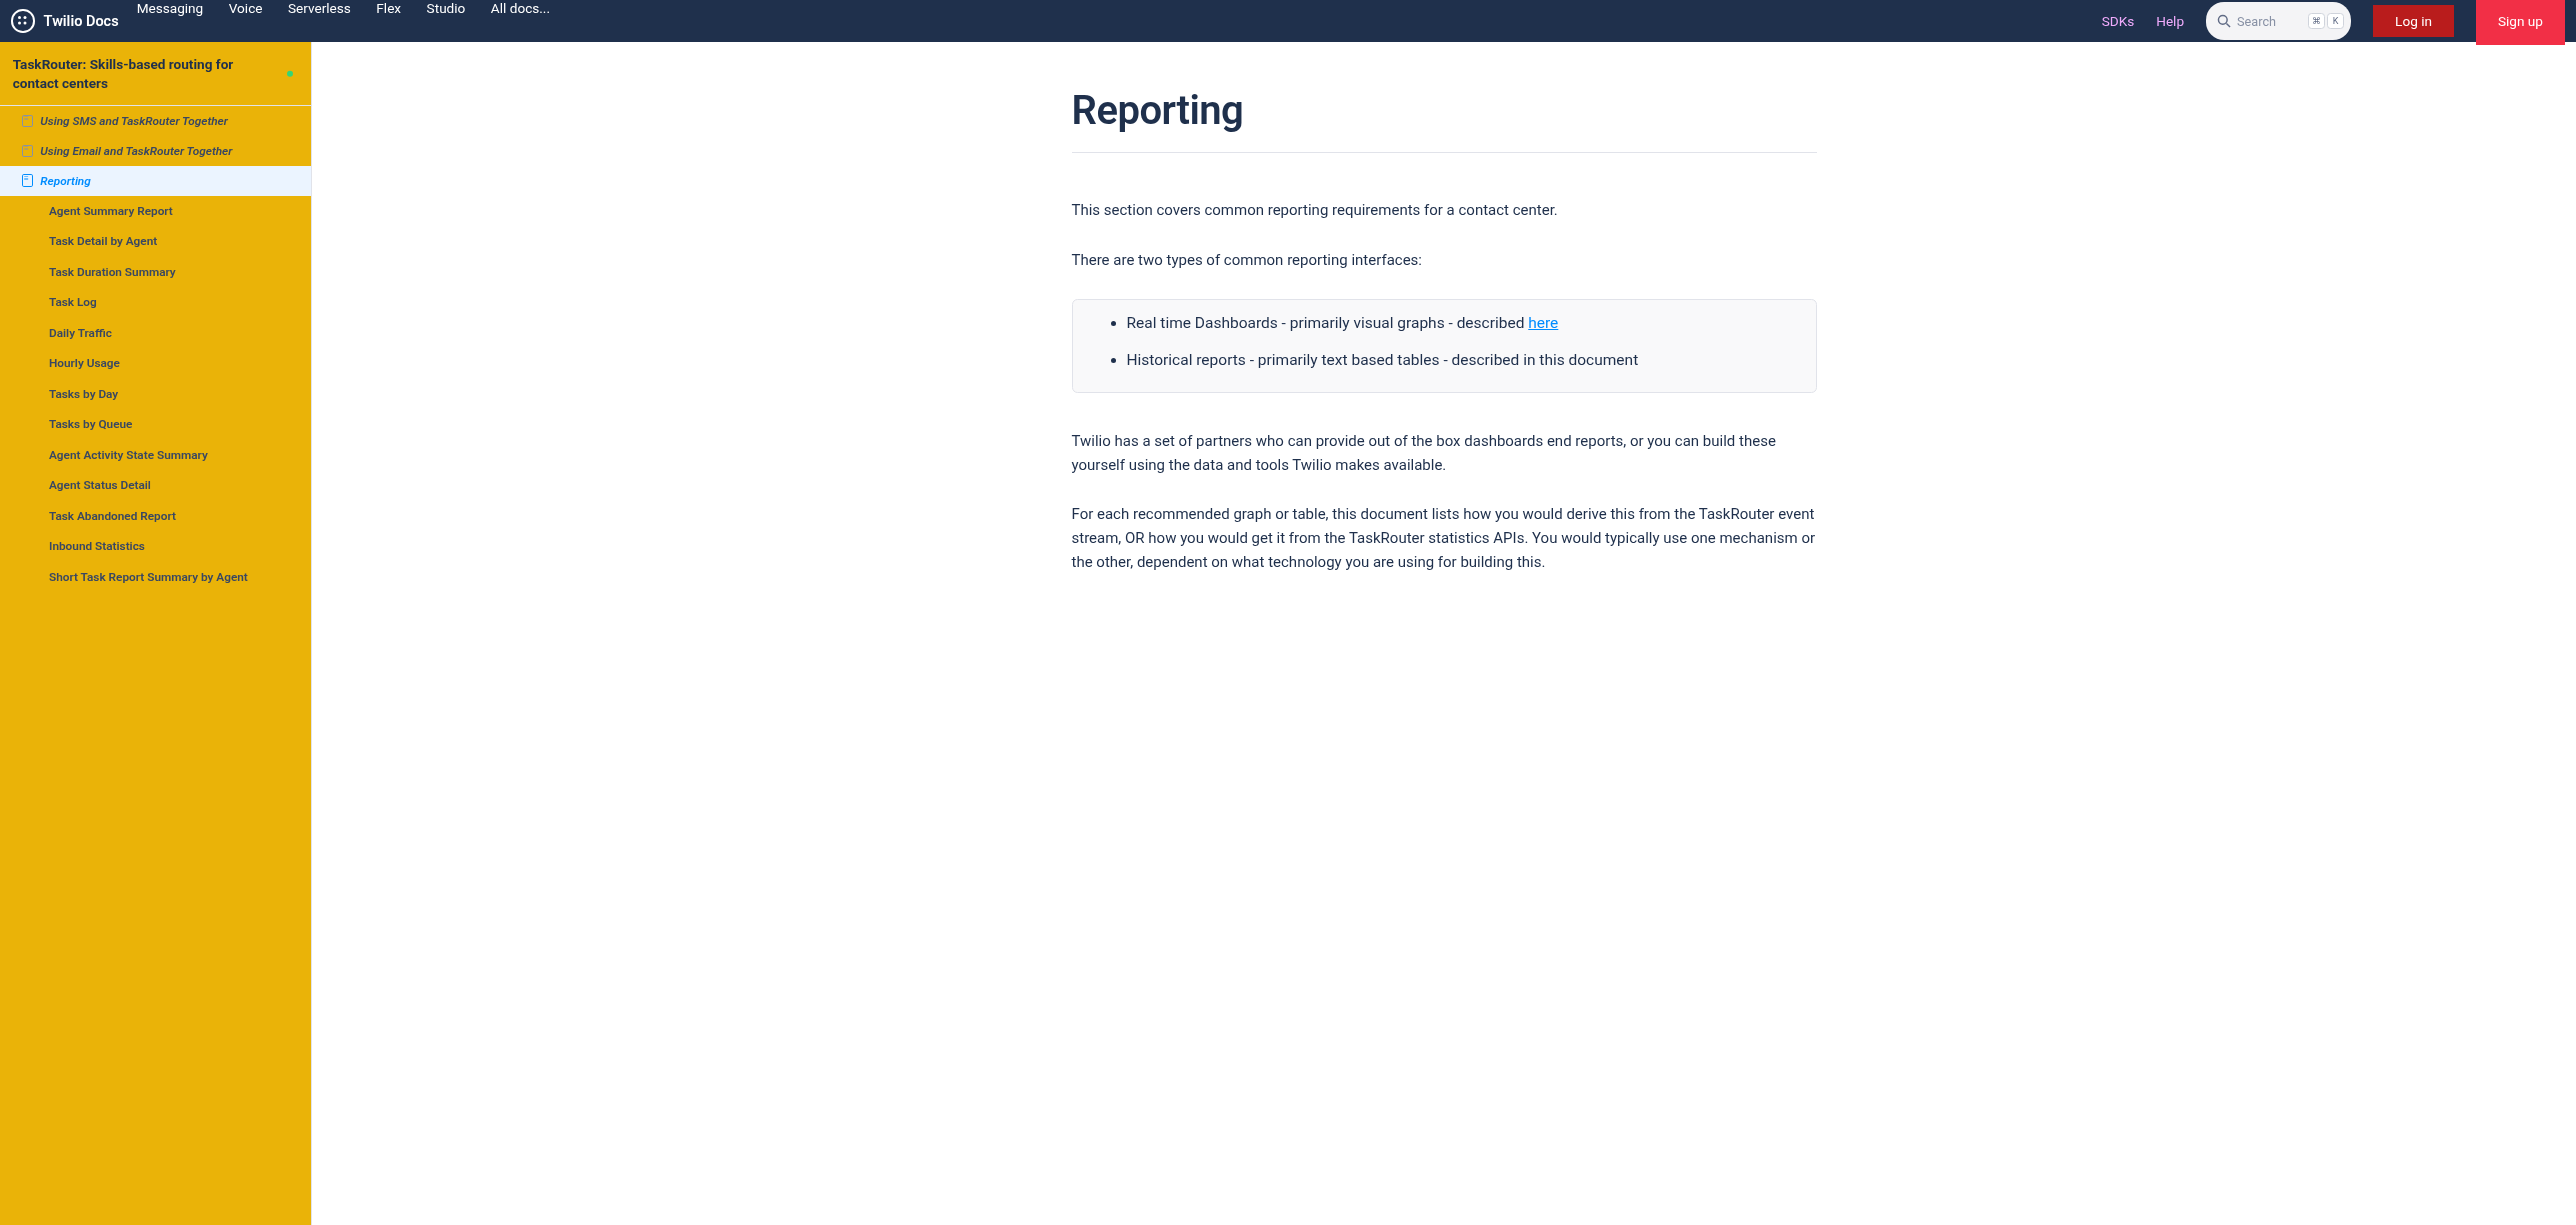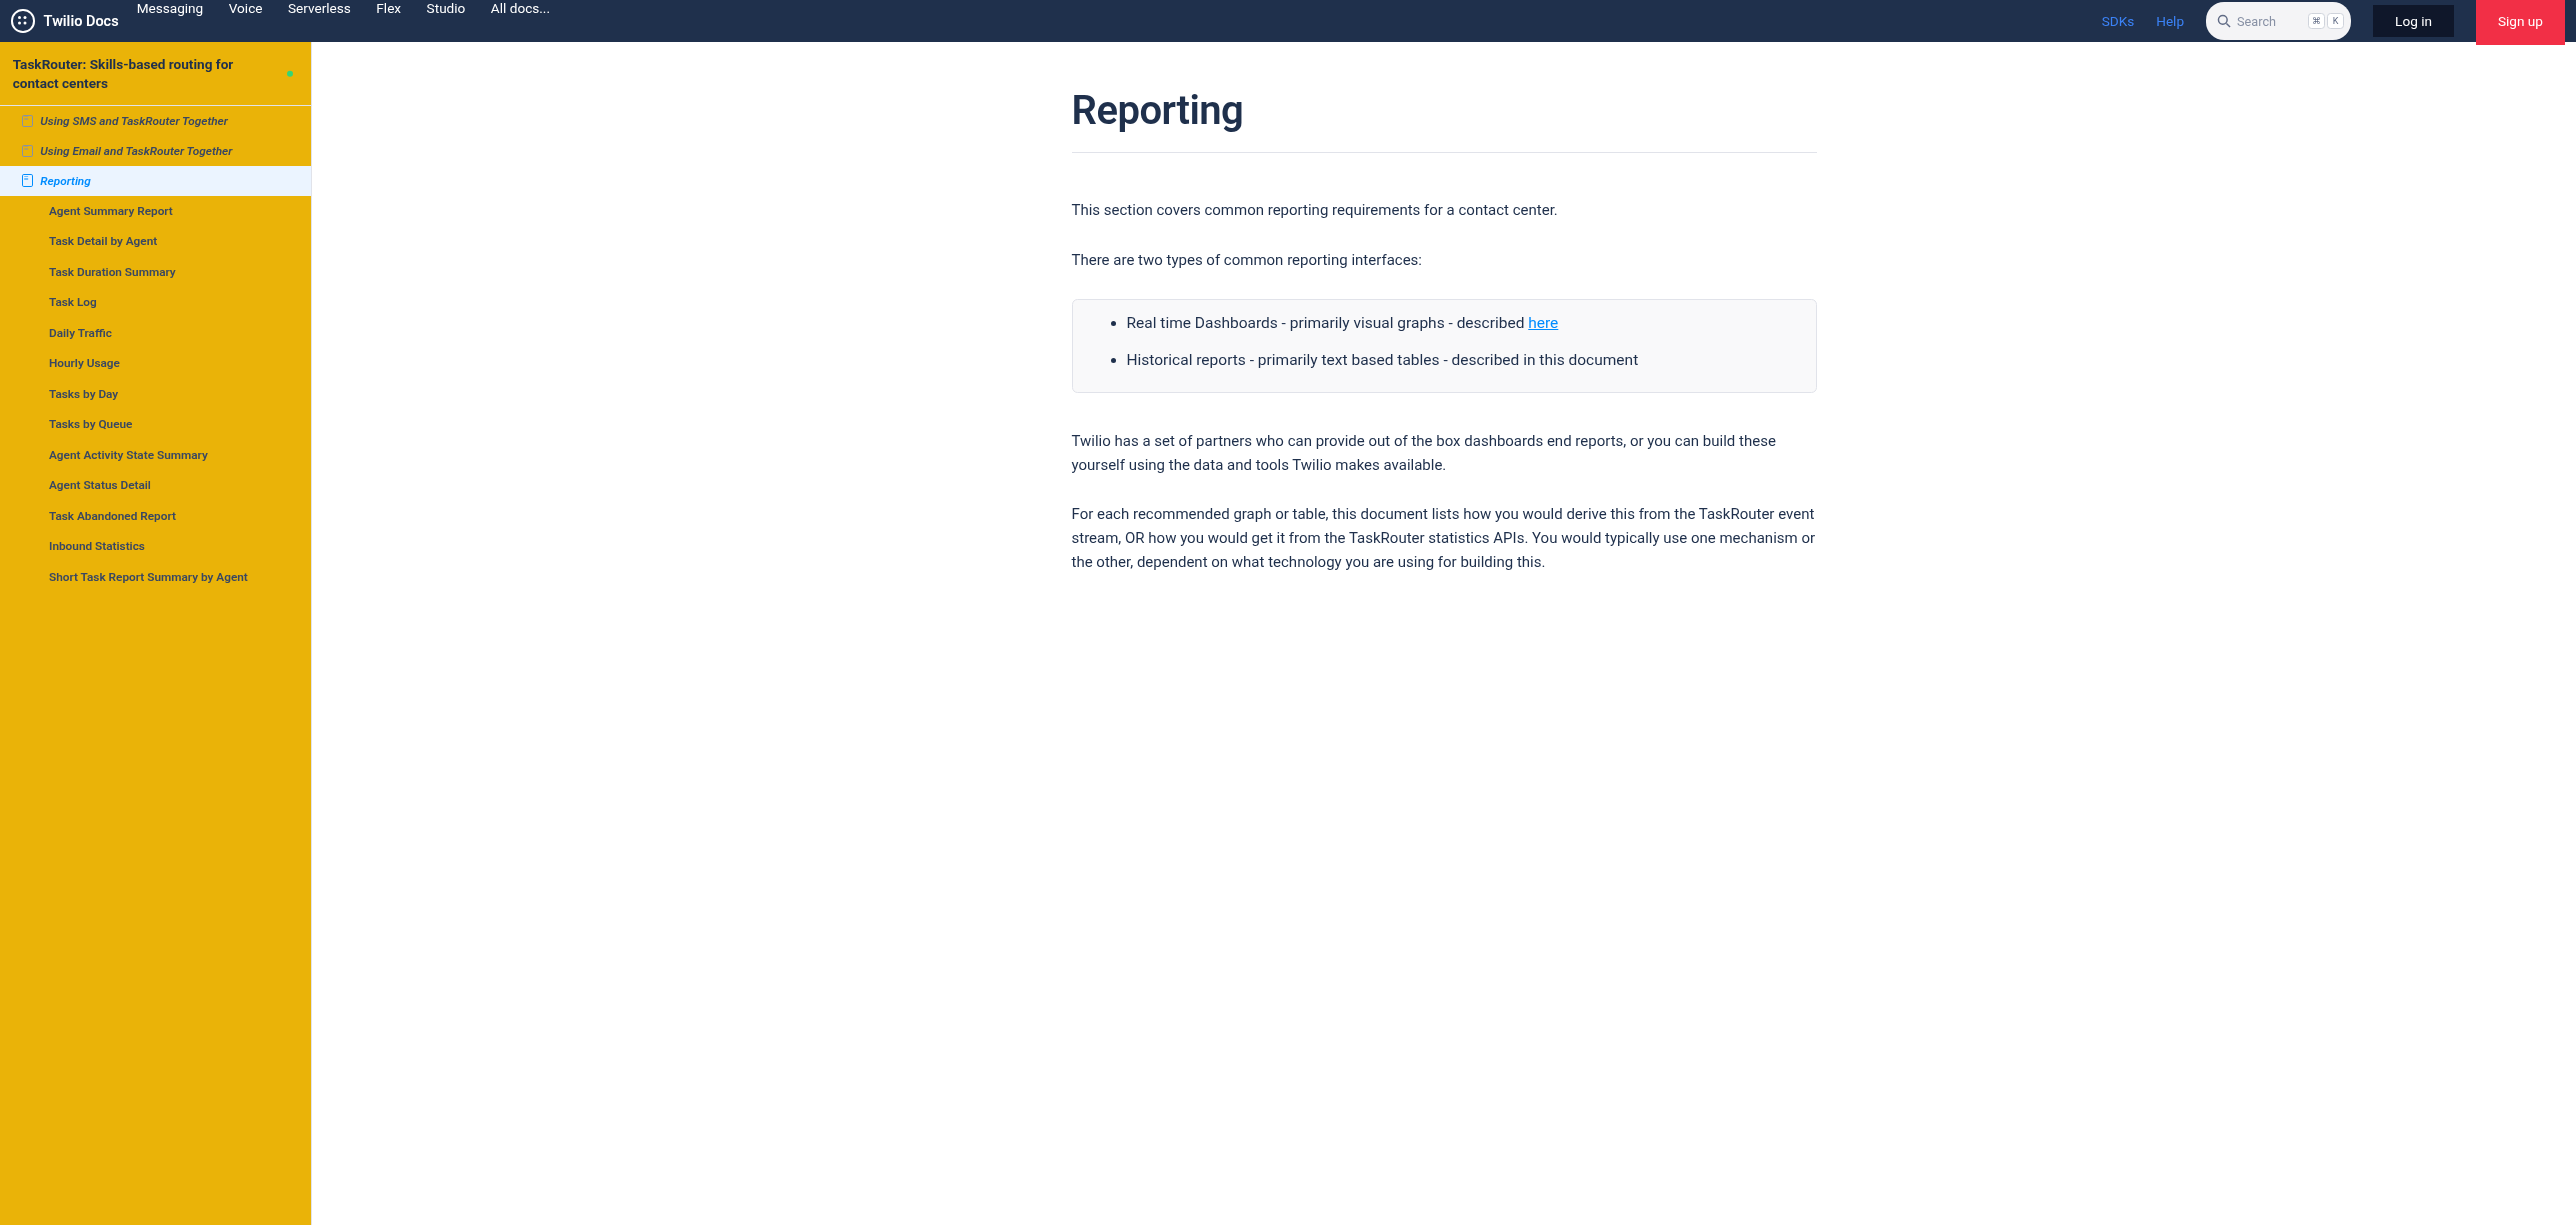--- a/index.html
+++ b/index.html
@@ -48,21 +48,21 @@
       font-size: 13.6px;
     }
     .nav-links a { color: #fff; text-decoration: none; cursor: pointer; }
     .nav-right {
       margin-left: auto;
       display: flex;
       align-items: center;
       gap: 22px;
       font-size: 13.6px;
     }
-    .nav-right a { color: #3b82f6; text-decoration: none; cursor: pointer; }
+    .nav-right a { color: #f0abfc; text-decoration: none; cursor: pointer; }
     .search-box {
       background: #f4f4f6;
       border-radius: 18px;
       height: 38px;
       display: flex;
       align-items: center;
       padding: 0 7.3px 0 11px;
       gap: 5.5px;
       min-width: 145px;
     }
@@ -72,21 +72,21 @@
     .key {
       background: #fff;
       border: 0.9px solid #d0d4dc;
       border-bottom-width: 1.8px;
       border-radius: 3.6px;
       width: 16.4px; height: 16.4px;
       display: flex; align-items: center; justify-content: center;
       font-size: 9px; color: #606b85;
     }
     .btn-login {
-      background: #0f172a;
+      background: #b91c1c;
       height: 31px;
       padding: 16px 22px;
       display: flex; align-items: center;
       color: #fff;
       cursor: pointer;
     }
     .btn-signup {
       background: #f22f46;
       height: 48px;
       padding: 0 22px;

